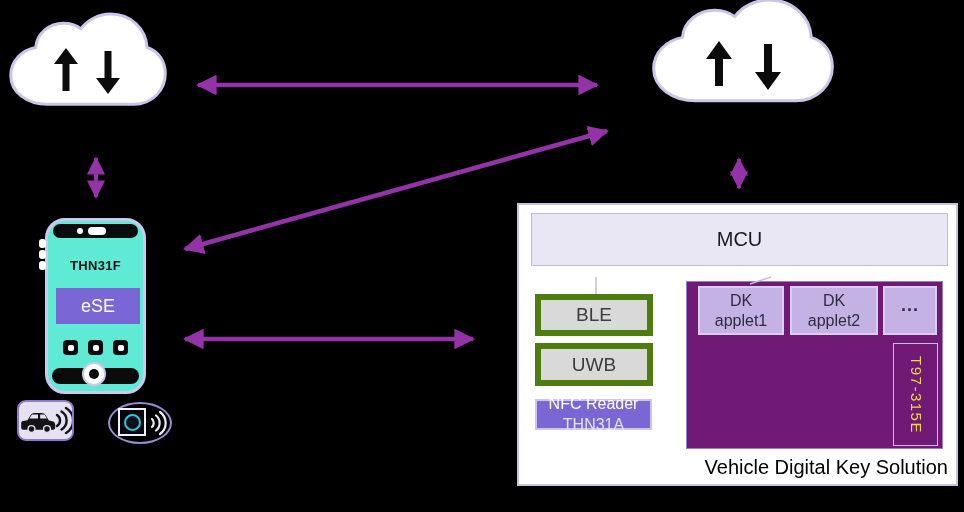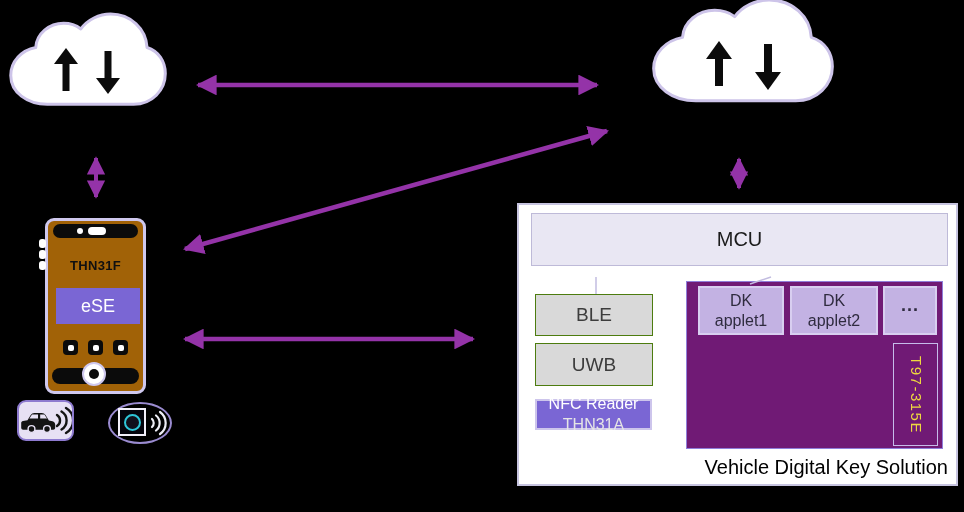--- a/index.html
+++ b/index.html
@@ -5,22 +5,22 @@
   html,body{margin:0;padding:0;background:#000;}
   #stage{position:relative;width:964px;height:512px;background:#000;overflow:hidden;
          font-family:"Liberation Sans",sans-serif;}
   #stage *{box-sizing:border-box;}
   .abs{position:absolute;}
 
   
   #overlay{position:absolute;left:0;top:0;width:964px;height:512px;pointer-events:none;z-index:5;}
 
   
-  #phone{left:45px;top:218px;width:101px;height:176px;background:#a16207;
-         border:3px solid #CFC8EE;border-radius:9px;z-index:2;}
+  #phone{left:45px;top:218px;width:101px;height:176px;background:#5eead4;
+         border:3px solid #CFC8EE;border-radius:20px;z-index:2;}
   .notch{position:absolute;left:-9px;width:7px;height:9px;background:#fff;border-radius:3px;}
   #phone .topbar{position:absolute;left:5px;top:3px;width:85px;height:14px;background:#0b0b0b;border-radius:7px;}
   #phone .cam-dot{position:absolute;left:24px;top:4px;width:6px;height:6px;background:#fff;border-radius:50%;}
   #phone .cam-pill{position:absolute;left:35px;top:3px;width:18px;height:8px;background:#fff;border-radius:4px;}
   #phone .model{position:absolute;left:0;top:37px;width:100%;text-align:center;
                 font-size:13px;font-weight:bold;color:#101010;letter-spacing:.3px;}
   #phone .ese{position:absolute;left:8px;top:67px;width:84px;height:36px;background:#7A66D4;
               color:#fff;font-size:18px;display:flex;align-items:center;justify-content:center;}
   .key{position:absolute;top:119px;width:15px;height:15px;background:#0b0b0b;border-radius:4px;
        display:flex;align-items:center;justify-content:center;}
@@ -39,21 +39,21 @@
               border:2px solid #F2F0FA;display:flex;align-items:center;justify-content:center;}
   #icon-start .start-knob{width:17px;height:17px;border:2.5px solid #2EC6D8;background:#10101c;border-radius:50%;}
   #icon-start svg{position:absolute;left:39px;top:4px;}
 
   
   #solution{left:517px;top:203px;width:441px;height:283px;background:#fff;
             border:2px solid #C7C4E0;z-index:2;}
   #mcu{position:absolute;left:12px;top:8px;width:417px;height:53px;background:#E9E7F3;
        border:1px solid #BEBAD8;display:flex;align-items:center;justify-content:center;
        font-size:20px;color:#1b1b1b;}
-  .graybox{position:absolute;left:16px;width:118px;background:#D9D9D9;border:1px solid #4d7c0f;
+  .graybox{position:absolute;left:16px;width:118px;background:#D9D9D9;border:6px solid #4d7c0f;
        display:flex;align-items:center;justify-content:center;font-size:19px;color:#3d3d3d;}
   #ble{top:89px;height:42px;}
   #uwb{top:138px;height:43px;}
   #nfc{position:absolute;left:16px;top:194px;width:117px;height:31px;background:#7A66D4;
        border:2px solid #CDC5EC;display:flex;flex-direction:column;align-items:center;justify-content:center;
        line-height:1.3;}
   #nfc .l1{color:#fff;font-size:16px;}
   #nfc .l2{color:#e5e5e5;font-size:16px;}
   #chip{position:absolute;left:167px;top:76px;width:257px;height:168px;background:#701a75;border:1px solid #8F7EDA;}
   .applet{position:absolute;top:4px;height:49px;background:#C3B2E3;border:2px solid #D8CEF0;

